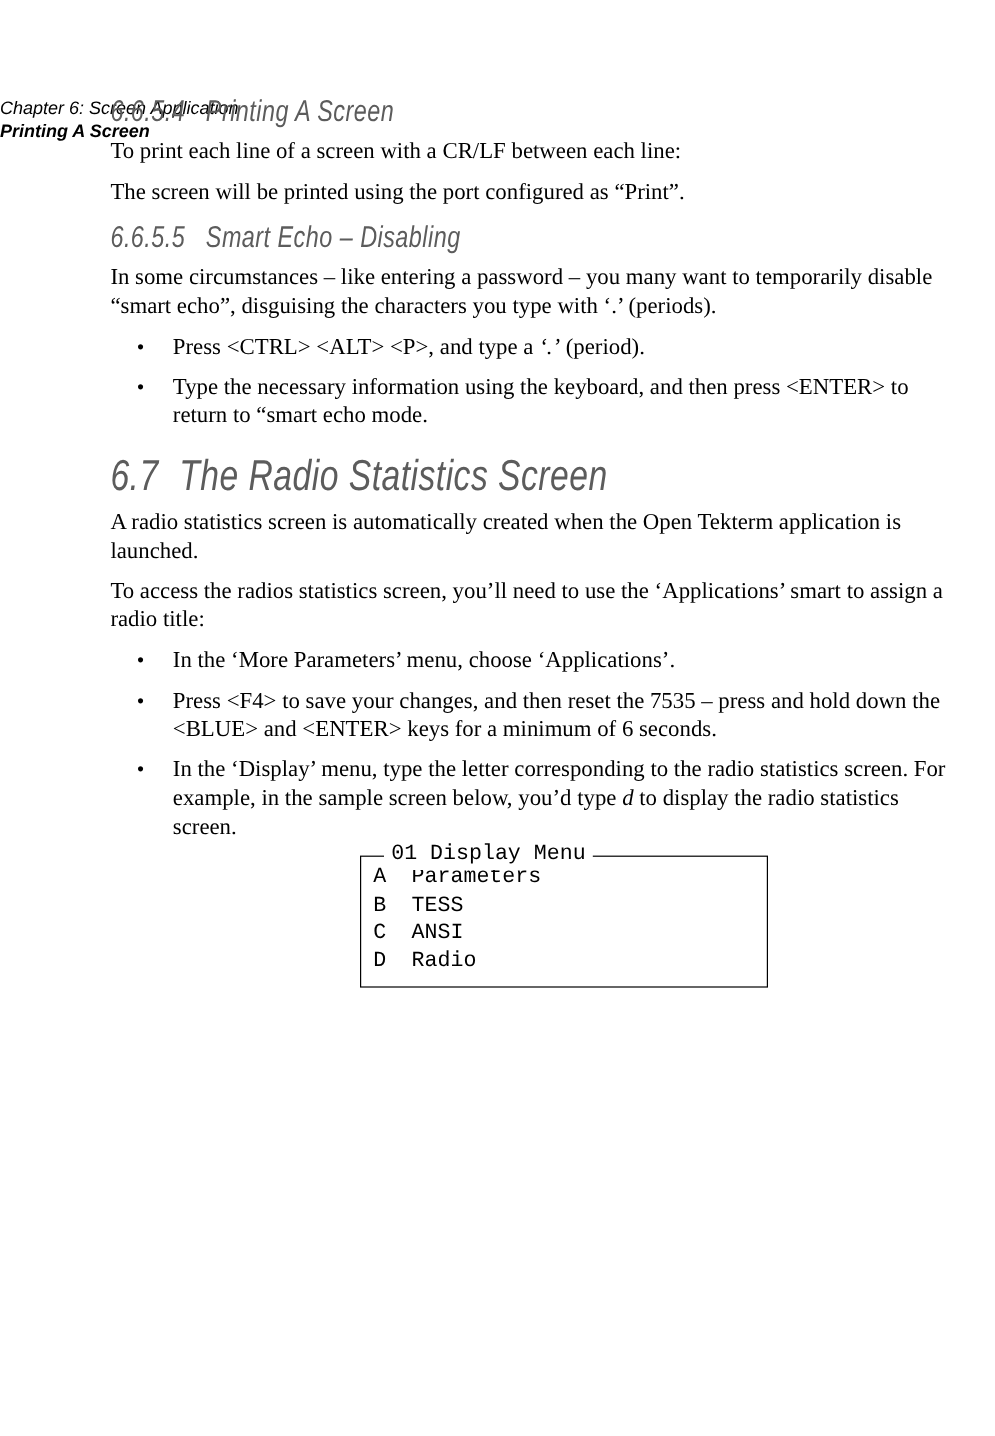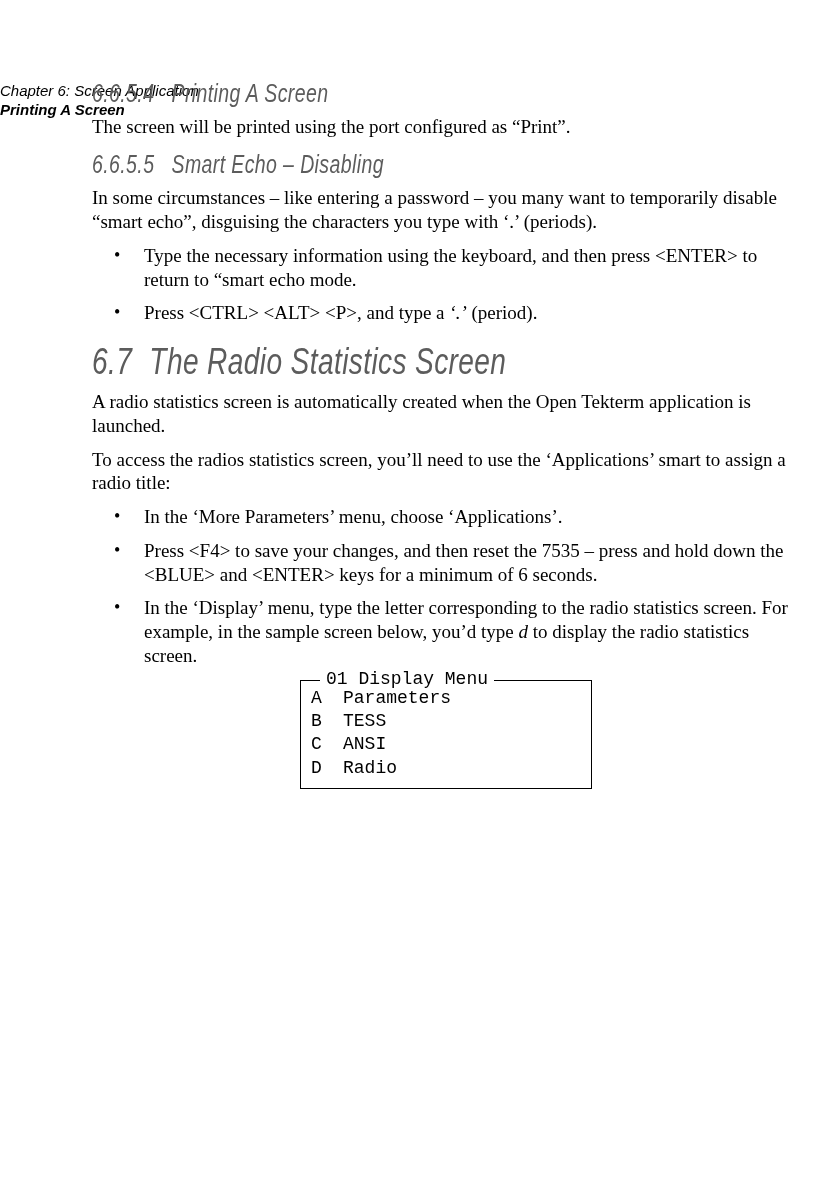--- a/index.html
+++ b/index.html
@@ -74,21 +74,21 @@
     content: "•";
     position: absolute;
     left: 22px;
     top: 0;
     font-size: 18px;
   }
   .mono { font-family: "Courier New", Courier, monospace; }
   .ital { font-style: italic; }
   .menu-figure {
     margin: 12px 0 0 208px;
-    width: 292px;
+    width: 340px;
     position: relative;
     font-family: "Courier New", Courier, monospace;
     font-size: 18px;
     line-height: 1.3;
   }
   .menu-frame {
     border: 1.5px solid #000;
     padding: 6px 18px 8px 10px;
   }
   .menu-label {
@@ -109,32 +109,33 @@
   <div class="running-head">
     <div class="chap">Chapter 6: Screen Application</div>
     <div class="sec">Printing A Screen</div>
   </div>
 
   <div class="content">
 
     <div class="h4">
       <span class="num">6.6.5.4</span><span>Printing A Screen</span>
     </div>
+    <p class="body">To print each line of a screen with a CR/LF between each line:</p>
     <p class="body">The screen will be printed using the port configured as “Print”.</p>
 
     <div class="h4">
       <span class="num">6.6.5.5</span><span>Smart Echo – Disabling</span>
     </div>
     <p class="body">In some circumstances – like entering a password – you many want to temporarily disable “smart echo”, disguising the characters you type with ‘.’ (periods).</p>
     <ul class="bullets">
       <li>
-        <span>Type the necessary information using the keyboard, and then press &lt;ENTER&gt; to return to “smart echo mode.</span>
+        <span>Press &lt;CTRL&gt; &lt;ALT&gt; &lt;P&gt;, and type a </span><span class="ital">‘.’</span><span> (period).</span>
       </li>
       <li>
-        <span>Press &lt;CTRL&gt; &lt;ALT&gt; &lt;P&gt;, and type a </span><span class="ital">‘.’</span><span> (period).</span>
+        <span>Type the necessary information using the keyboard, and then press &lt;ENTER&gt; to return to “smart echo mode.</span>
       </li>
     </ul>
 
     <div class="h2">
       <span class="num">6.7</span><span>The Radio Statistics Screen</span>
     </div>
     <p class="body">A radio statistics screen is automatically created when the Open Tekterm application is launched.</p>
     <p class="body">To access the radios statistics screen, you’ll need to use the ‘Applications’ smart to assign a radio title:</p>
     <ul class="bullets">
       <li><span>In the ‘More Parameters’ menu, choose ‘Applications’.</span></li>

